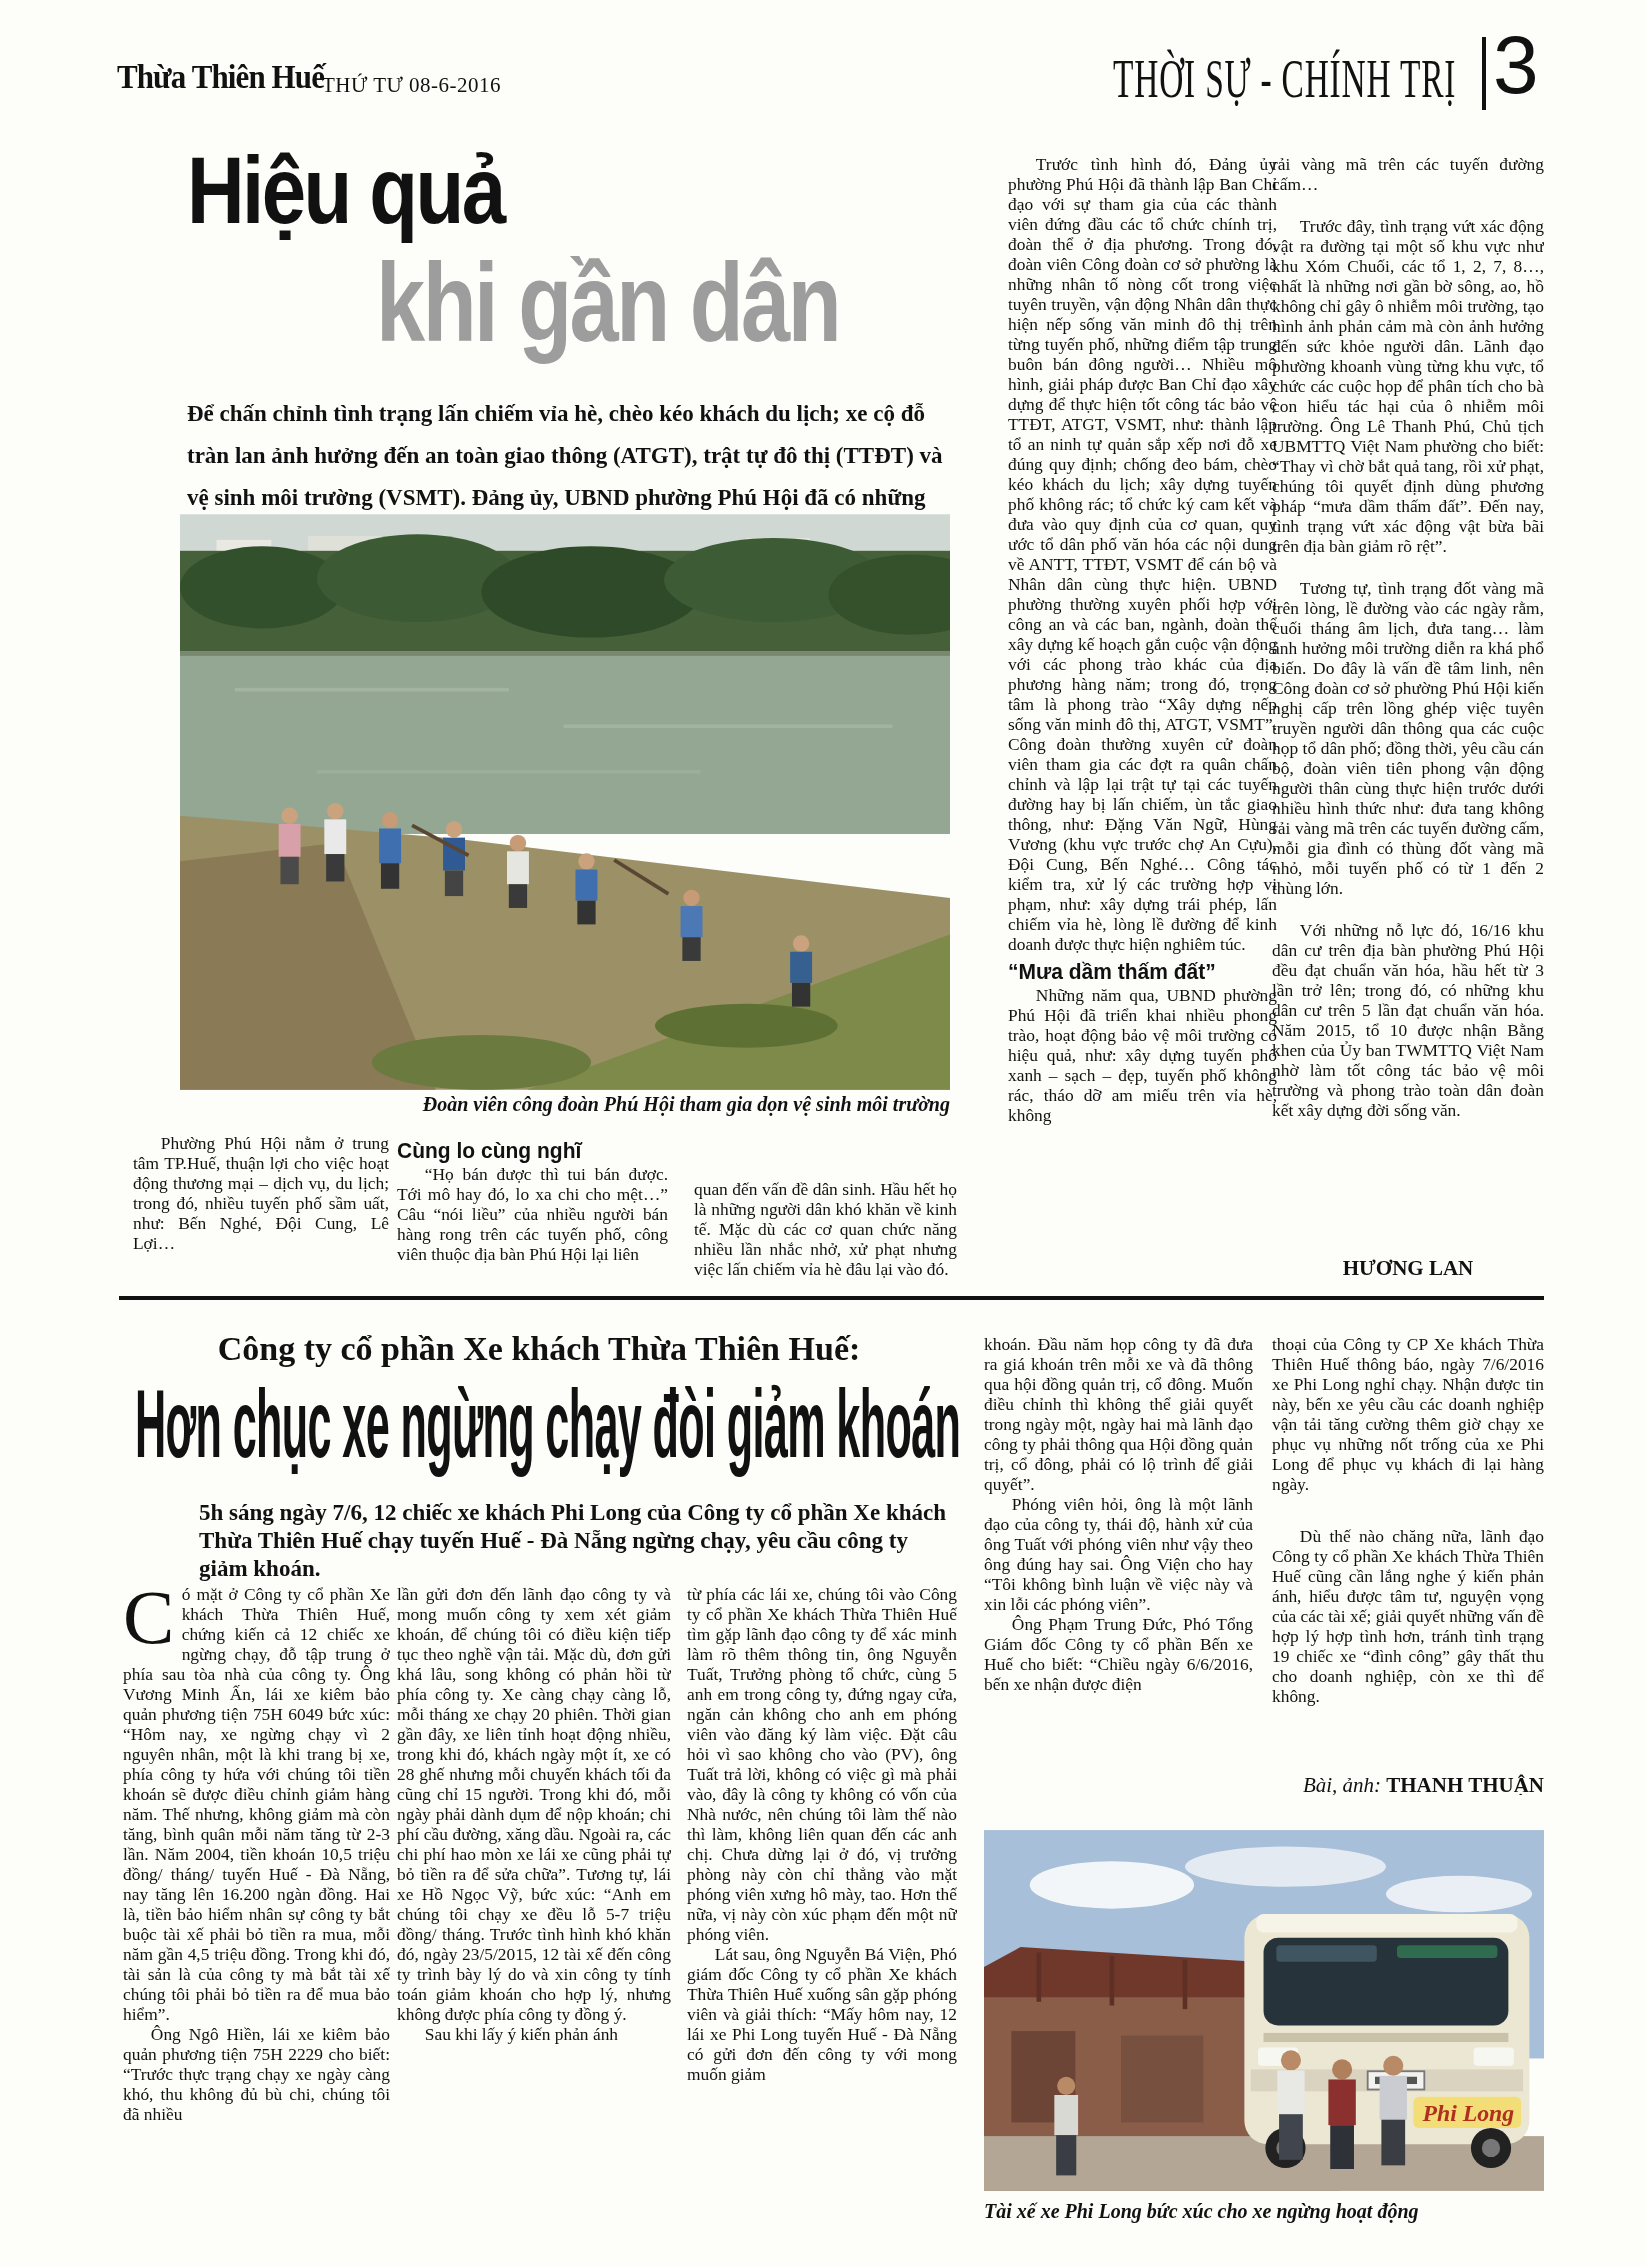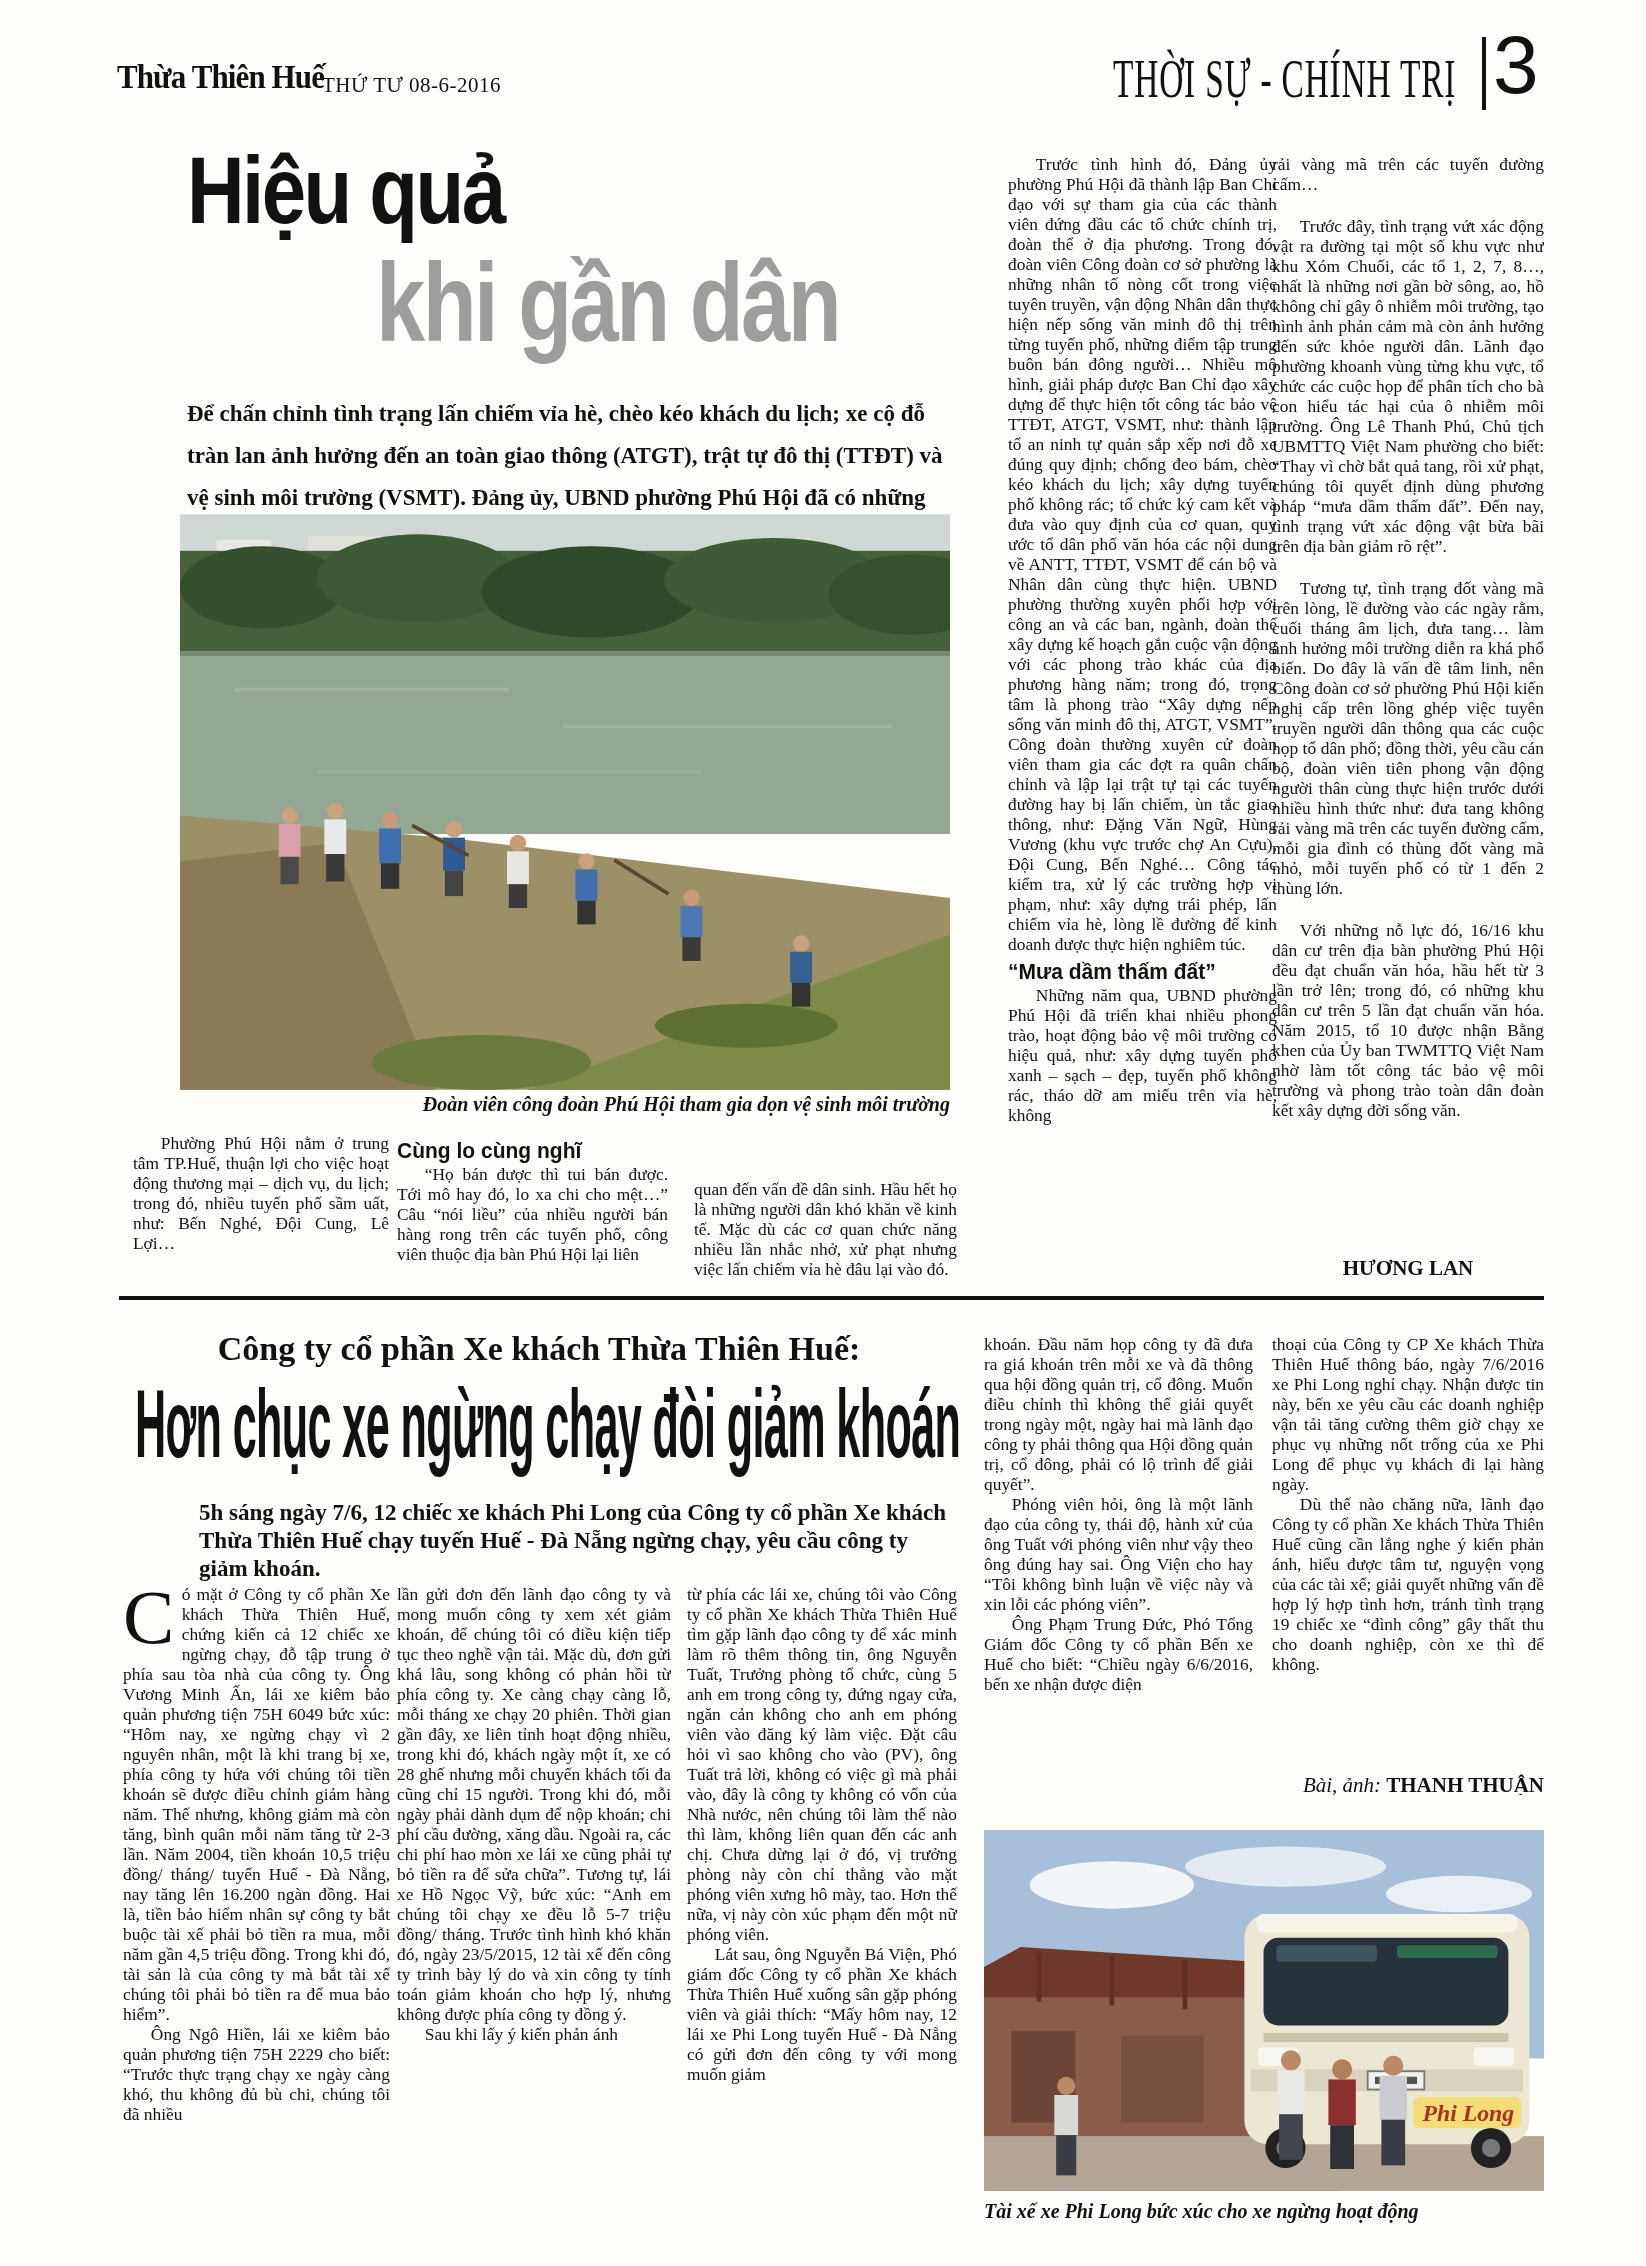--- a/index.html
+++ b/index.html
@@ -39,21 +39,21 @@
   .a2-kicker{left:128px;top:1330px;width:822px;text-align:center;font-size:34px;font-weight:bold;}
   .a2-headline{left:135px;top:1376px;font-family:"Liberation Sans",sans-serif;font-weight:bold;
      font-size:60px;letter-spacing:-0.9px;line-height:1;white-space:nowrap;
      transform:scale(.72,1.62);transform-origin:left top;}
   .a2-lede{left:199px;top:1499px;width:758px;font-size:23px;font-weight:bold;line-height:28px;}
   .bcol{font-size:17.4px;line-height:20px;text-align:justify;overflow:hidden;}
   .b1{left:123px;top:1584px;width:267px;height:630px;}
   .b2{left:397px;top:1584px;width:274px;height:630px;}
   .b3{left:687px;top:1584px;width:270px;height:630px;}
   .b4{left:984px;top:1334px;width:269px;height:466px;}
-  .b5{left:1272px;top:1334px;width:272px;height:461px;display:flex;flex-direction:column;}
+  .b5{left:1272px;top:1334px;width:272px;height:461px;display:flex;flex-direction:column;gap:32px;}
   .dropcap{float:left;font-size:77px;line-height:58px;padding:3.7px 7.3px 0 0;}
   .byline2{margin-top:auto;text-align:right;font-size:21px;padding-top:9.1px;}
   .byline2 .pfx{font-style:italic;}
   .byline2 .nm{font-weight:bold;}
   .a2-photo{left:984px;top:1830px;width:560px;height:361px;}
   .a2-caption{left:984px;top:2200px;width:560px;font-size:20px;font-weight:bold;font-style:italic;}
   svg{display:block;}
 </style>
 </head>
 <body>

